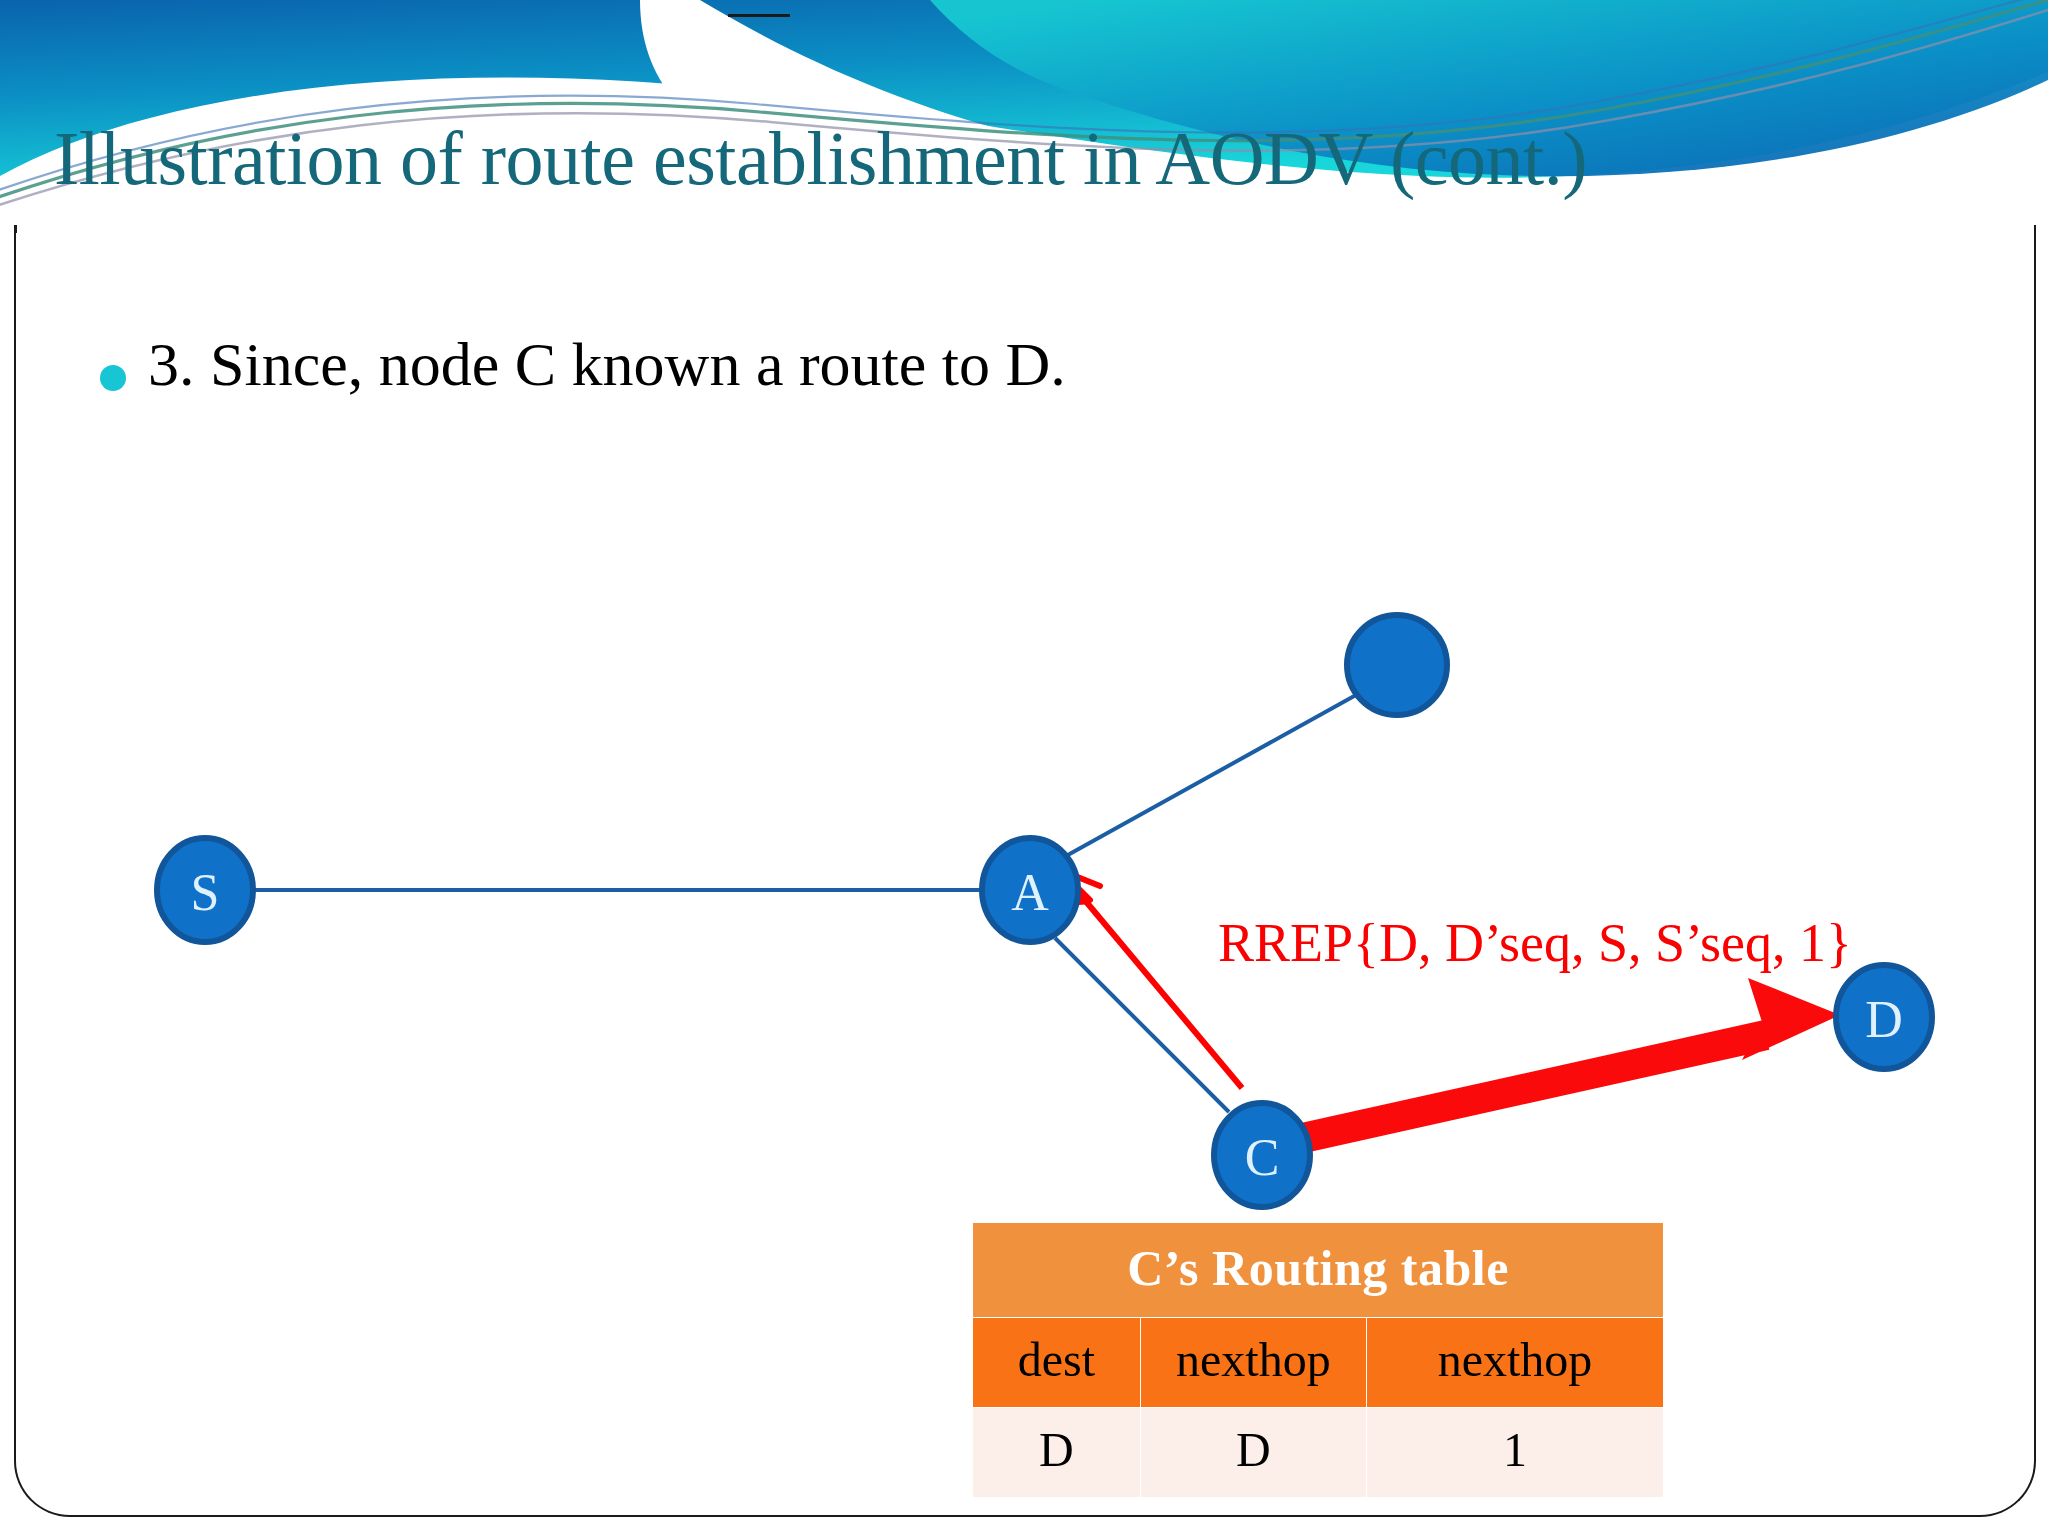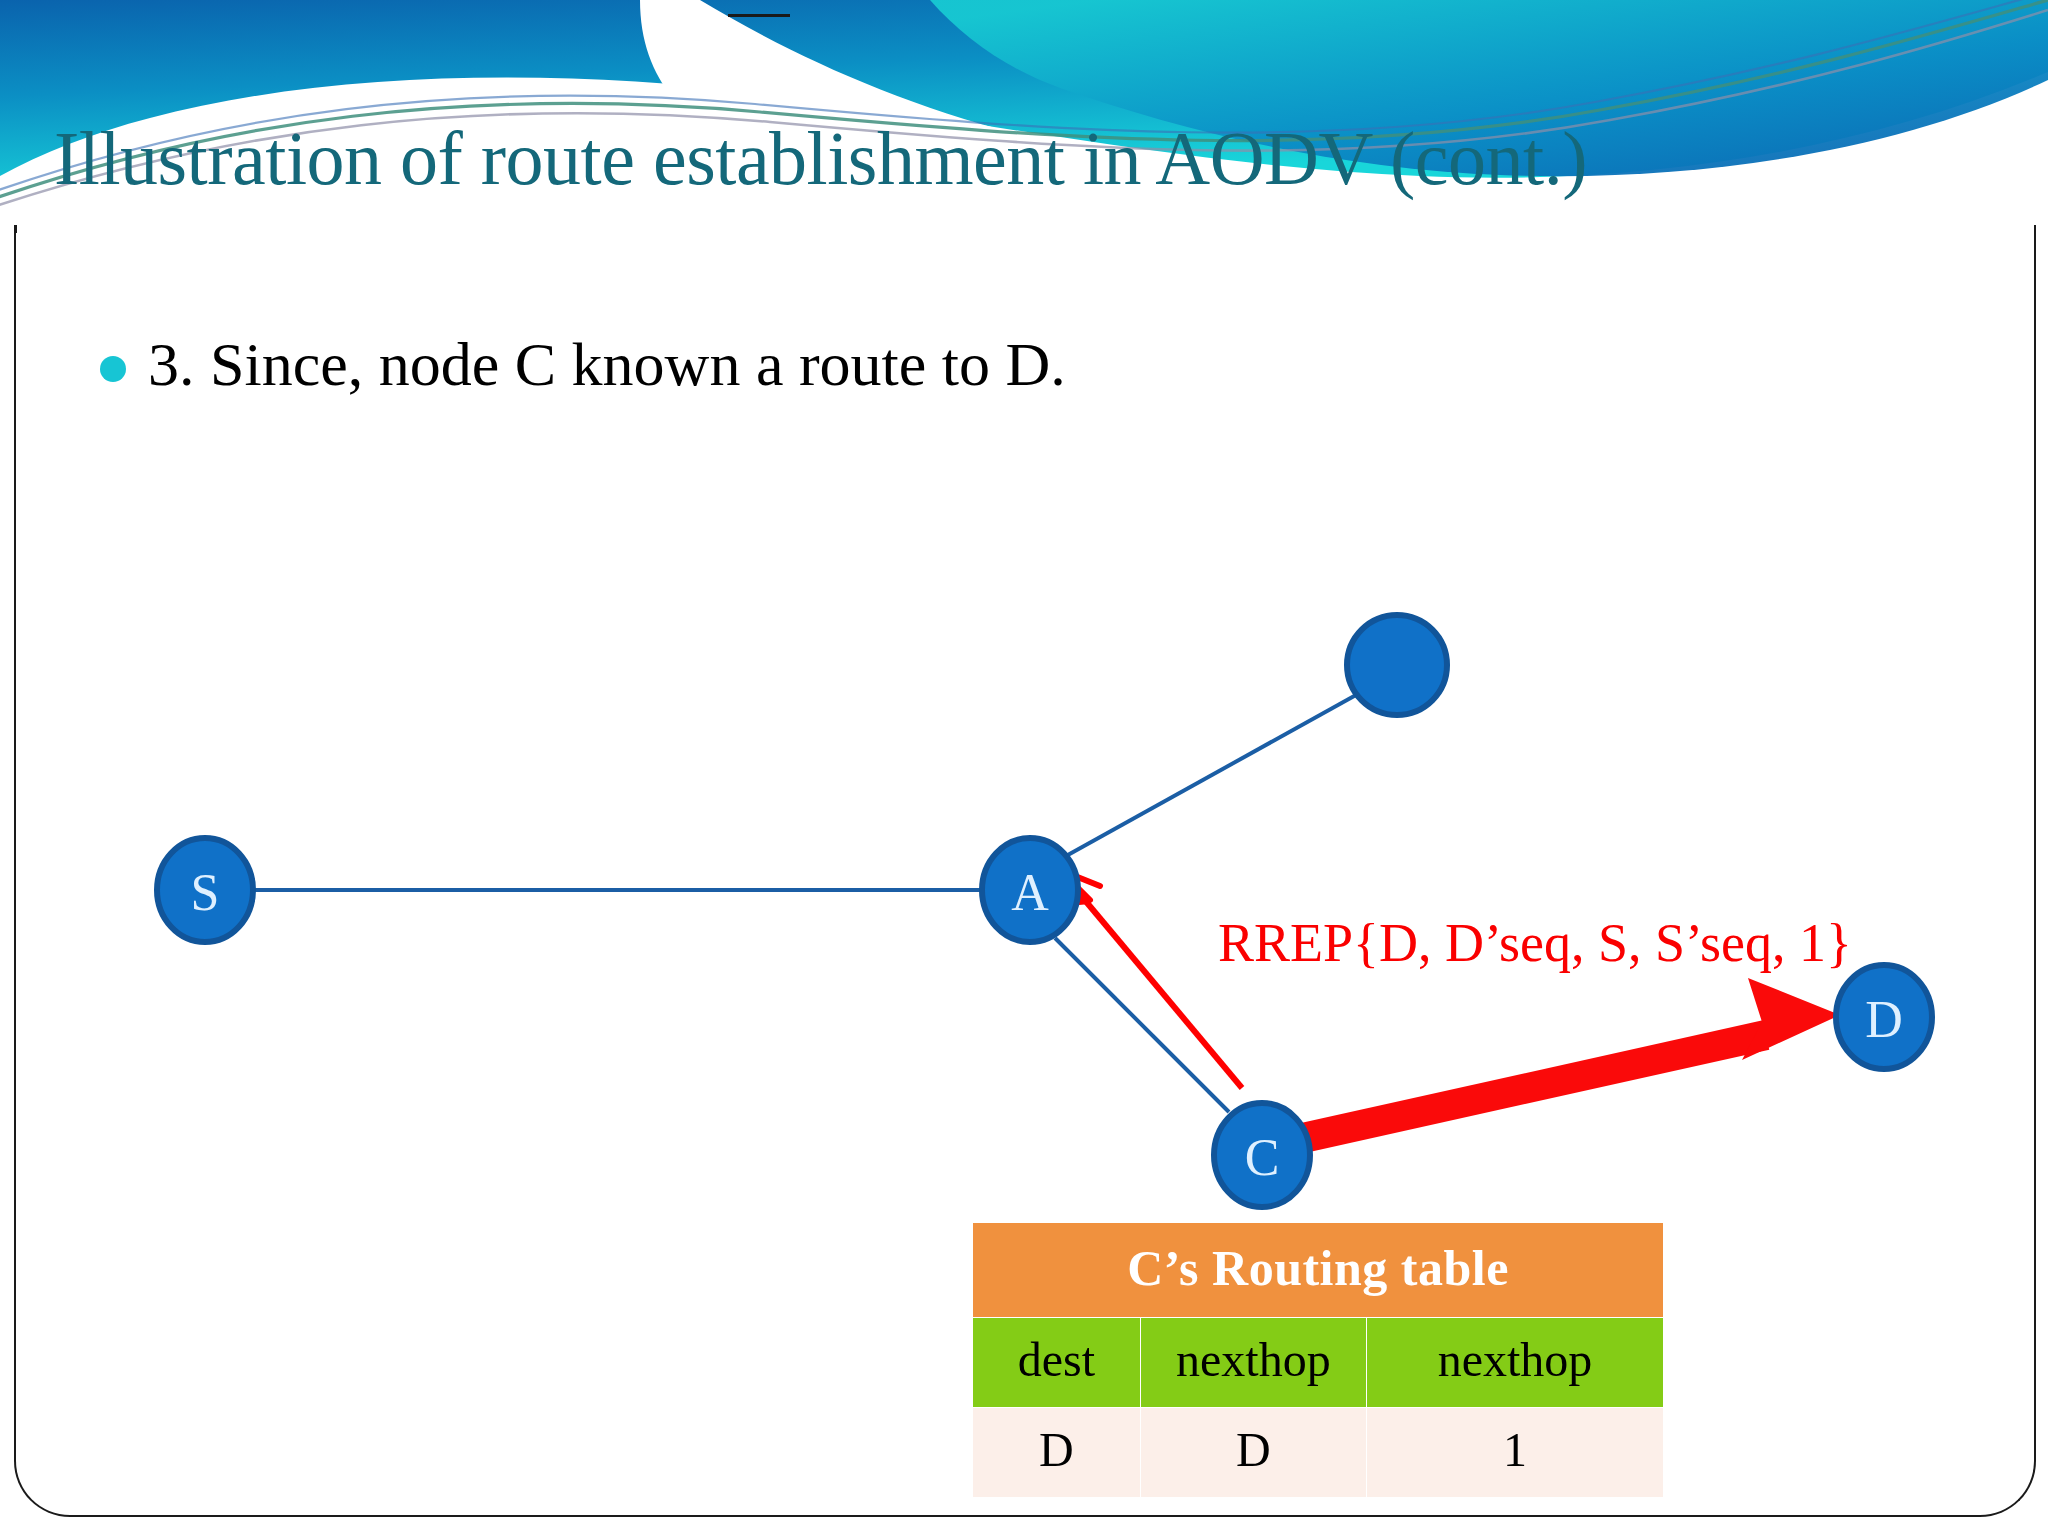--- a/index.html
+++ b/index.html
@@ -16,41 +16,41 @@
                border-top:none;pointer-events:none;}
   #frame-top-left{position:absolute;left:14px;top:225px;width:2.5px;height:8px;background:#1a1a1a;}
 
   
   #title{position:absolute;left:54px;top:120px;width:2000px;
          font-size:76px;line-height:1.0;color:#14687a;
          font-family:"Liberation Serif",serif;white-space:nowrap;letter-spacing:-0.5px;}
 
   
   #bullets{position:absolute;left:100px;top:330px;width:1700px;}
-  .b1{position:relative;display:flex;align-items:flex-start;margin-bottom:0;}
+  .b1{position:relative;display:flex;align-items:center;margin-bottom:0;}
   .b1 .dot{flex:0 0 auto;width:26px;height:26px;border-radius:50%;background:#17c5d4;margin-top:26px;margin-right:22px;}
   .b1 .txt{font-size:62px;line-height:1.12;color:#000;font-family:"Liberation Serif",serif;}
 
   .b2wrap{margin-left:78px;}
   .b2{position:relative;display:flex;align-items:flex-start;margin-bottom:12px;}
   .b2 .dot{flex:0 0 auto;width:22px;height:22px;border-radius:50%;background:#1f6fc4;margin-top:22px;margin-right:20px;}
   .b2 .txt{font-size:52px;line-height:1.14;color:#000;font-family:"Liberation Serif",serif;}
 
   
   #diagram{position:absolute;left:0;top:560px;width:2048px;height:700px;}
   .node-label{font-family:"Liberation Serif",serif;fill:#dff0ff;}
   .rrep-label{position:absolute;font-family:"Liberation Serif",serif;font-size:54px;color:#fa0000;
               white-space:nowrap;}
 
   
   #routing-table{position:absolute;left:972px;top:1222px;width:692px;
                  border-collapse:collapse;font-family:"Liberation Serif",serif;}
   #routing-table .tbl-title{background:#f0913e;color:#ffffff;font-weight:bold;font-size:50px;
                             text-align:center;padding:16px 0 20px 0;letter-spacing:0.5px;}
-  #routing-table th{background:#84cc16;color:#000;font-weight:normal;font-size:48px;
+  #routing-table th{background:#f97316;color:#000;font-weight:normal;font-size:48px;
                     text-align:center;padding:14px 0 20px 0;border:1.5px solid #ffffff;}
   #routing-table td{background:#fcefe9;color:#000;font-size:48px;text-align:center;
                     padding:14px 0 20px 0;border:1.5px solid #ffffff;}
 </style>
 </head>
 <body>
 
 <div id="slide">
 
   <svg id="header-art" viewBox="0 0 2048 230" preserveAspectRatio="none">

